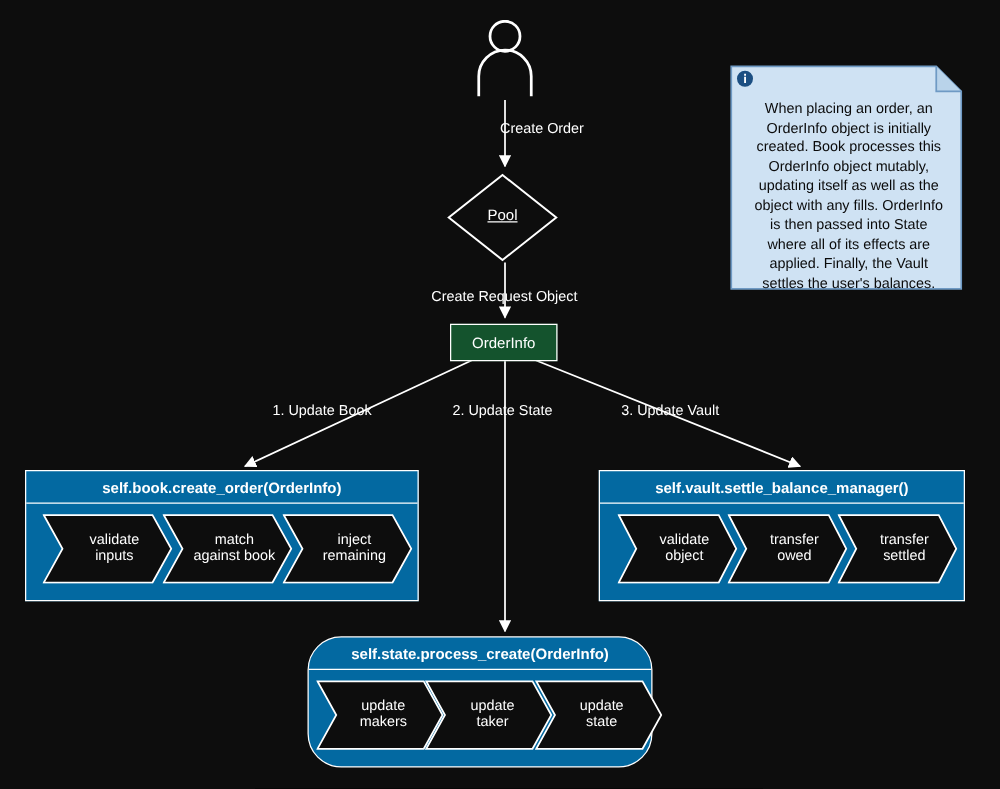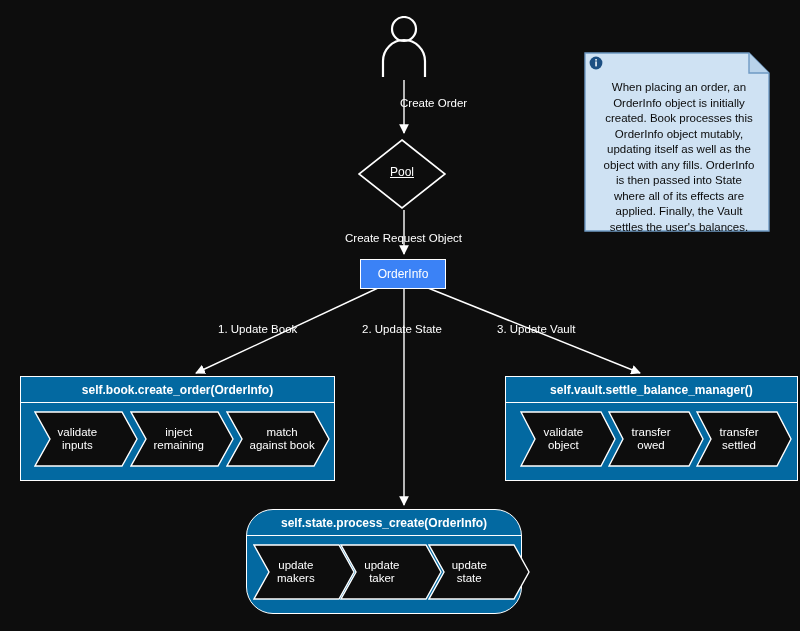--- a/index.html
+++ b/index.html
@@ -49,21 +49,21 @@
     text-decoration: underline;
   }
   
   #orderinfo {
     position: absolute;
     left: 360px;
     top: 259px;
     width: 84px;
     height: 28px;
     border: 1.5px solid #ffffff;
-    background: #3b82f6;
+    background: #14532d;
     color: #ffffff;
     font-size: 12px;
     display: flex;
     align-items: center;
     justify-content: center;
   }
   
   .group {
     position: absolute;
     border: 1.5px solid #ffffff;
@@ -90,21 +90,21 @@
     gap: 0px;
   }
   .chev {
     position: relative;
     height: 56px;
     color: #ffffff;
     font-size: 11.5px;
     line-height: 13px;
     display: flex;
     align-items: center;
-    justify-content: flex-start;
+    justify-content: center;
     text-align: center;
     box-sizing: border-box;
     margin-right: -8px;
   }
   .chev svg {
     position: absolute;
     left: 0;
     top: 0;
   }
   .chev span {
@@ -192,32 +192,32 @@
       <div class="chev" style="width:104px;">
         <svg width="104" height="56" viewBox="0 0 104 56">
             <polygon points="1,1 88,1 103,28 88,55 1,55 16,28" fill="#0d0d0d" stroke="#ffffff" stroke-width="1.4"></polygon>
           </svg>
         <span><span>validate</span><br><span>inputs</span></span>
       </div>
       <div class="chev" style="width:104px;">
         <svg width="104" height="56" viewBox="0 0 104 56">
             <polygon points="1,1 88,1 103,28 88,55 1,55 16,28" fill="#0d0d0d" stroke="#ffffff" stroke-width="1.4"></polygon>
           </svg>
-        <span><span>inject</span><br><span>remaining</span></span>
+        <span><span>match</span><br><span>against book</span></span>
       </div>
       <div class="chev" style="width:104px;">
         <svg width="104" height="56" viewBox="0 0 104 56">
             <polygon points="1,1 88,1 103,28 88,55 1,55 16,28" fill="#0d0d0d" stroke="#ffffff" stroke-width="1.4"></polygon>
           </svg>
-        <span><span>match</span><br><span>against book</span></span>
+        <span><span>inject</span><br><span>remaining</span></span>
       </div>
     </div>
   </div>
 
-  <div class="group" style="left:505px; top:376px; width:293px; height:105px;">
+  <div class="group" style="left:479px; top:376px; width:293px; height:105px;">
     <div class="group-title">self.vault.settle_balance_manager()</div>
     <div class="group-body">
       <div class="chev" style="width:96px;">
         <svg width="96" height="56" viewBox="0 0 96 56">
             <polygon points="1,1 81,1 95,28 81,55 1,55 15,28" fill="#0d0d0d" stroke="#ffffff" stroke-width="1.4"></polygon>
           </svg>
         <span><span>validate</span><br><span>object</span></span>
       </div>
       <div class="chev" style="width:96px;">
         <svg width="96" height="56" viewBox="0 0 96 56">

